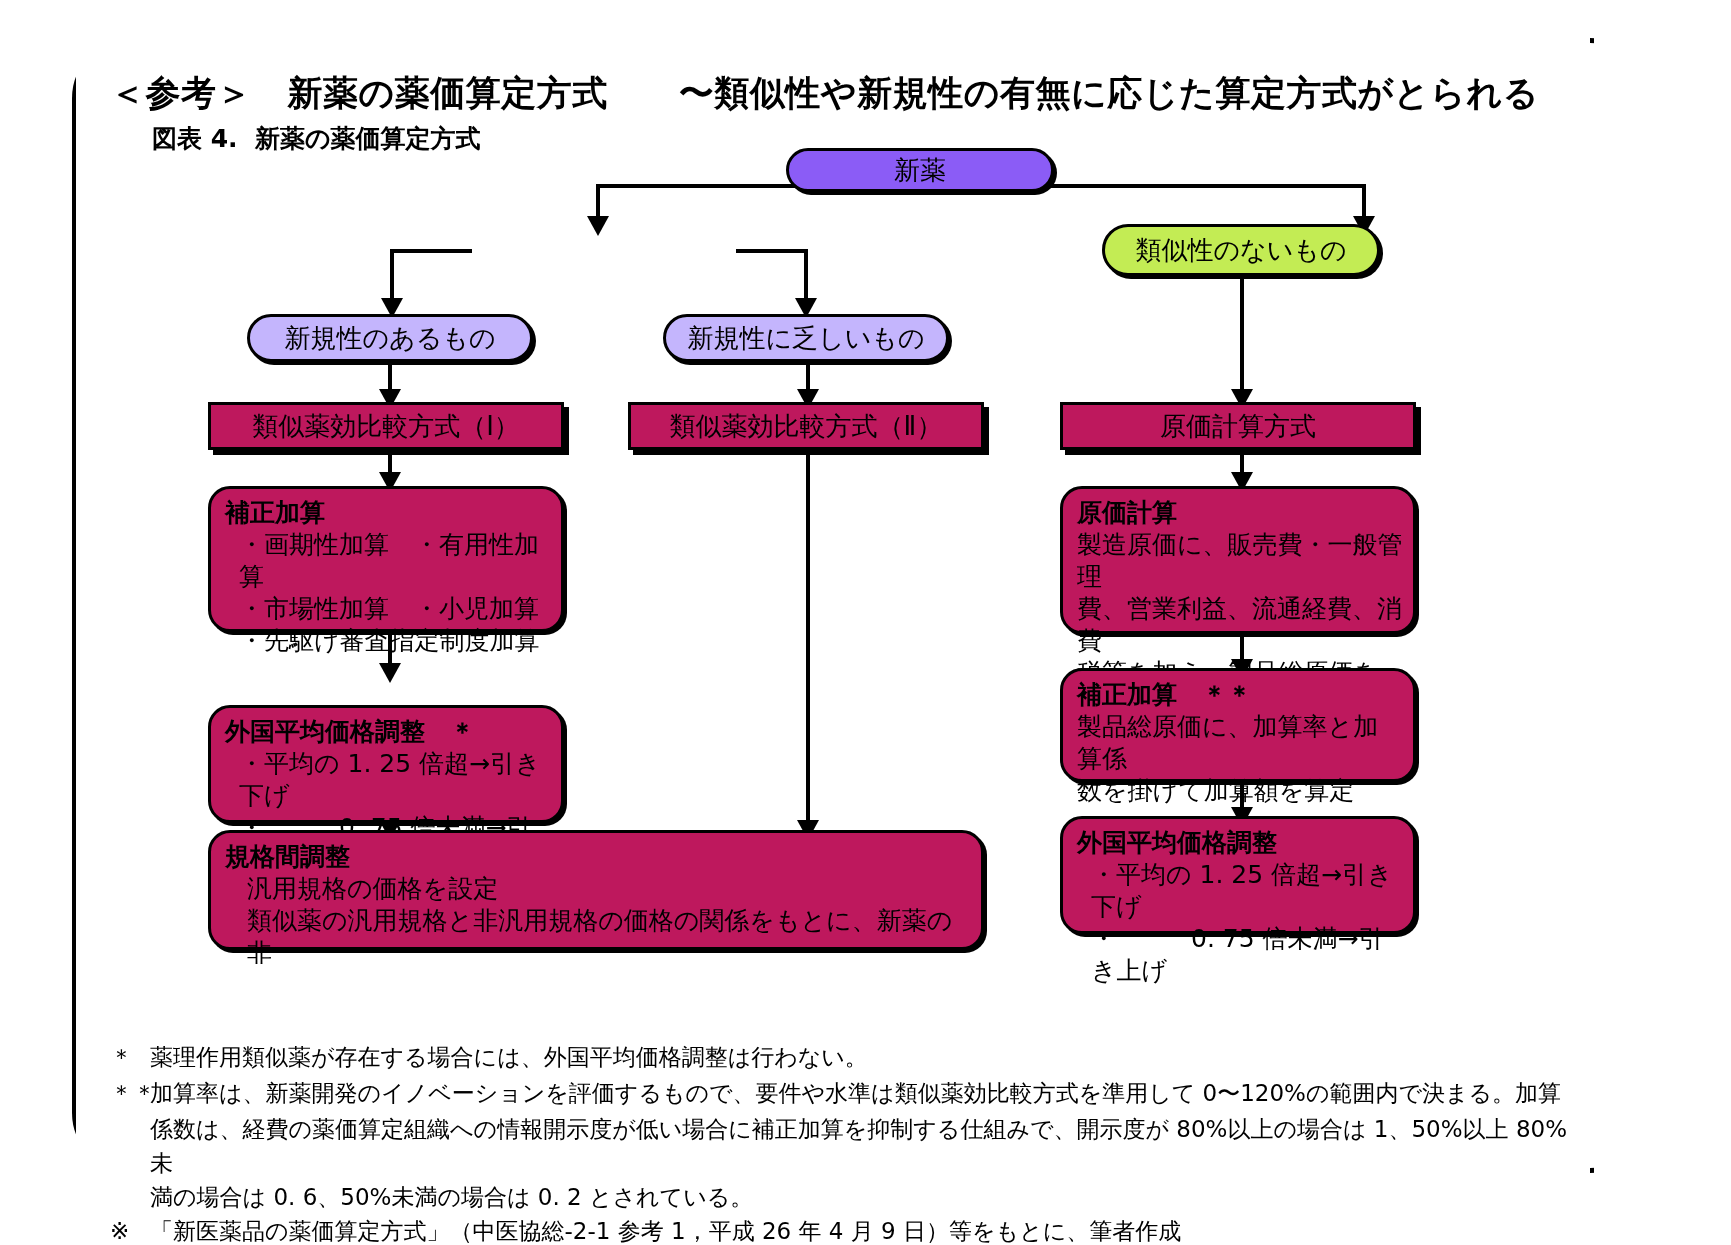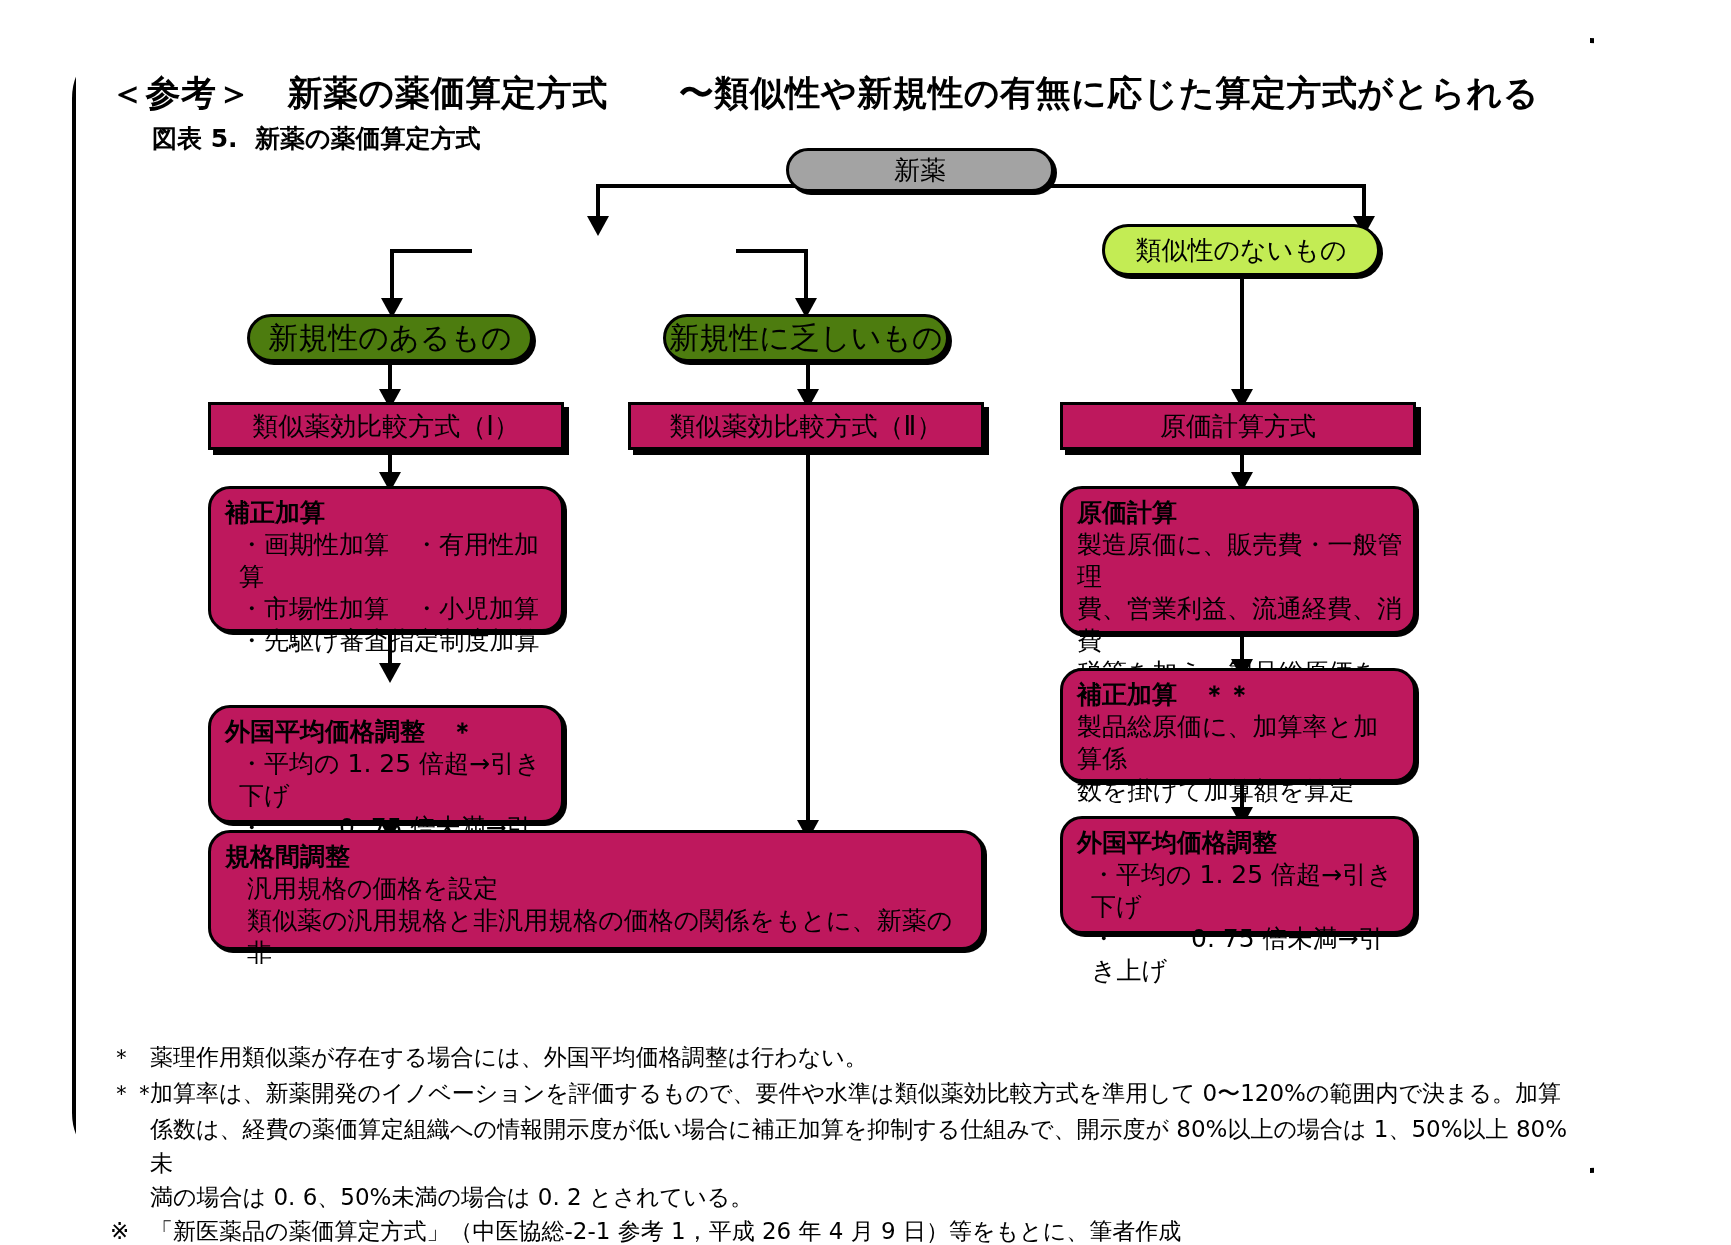--- a/index.html
+++ b/index.html
@@ -78,30 +78,30 @@
     align-items: center;
     justify-content: center;
     text-align: center;
     line-height: 1.25;
   }
   .pill {
     border-radius: 999px;
     box-shadow: 3px 3px 0 #000;
   }
   .n-newdrug {
-    background: #a3a3a3;
+    background: #8b5cf6;
     font-size: 26px;
   }
   .n-green {
     background: #c3ec54;
     font-size: 26px;
   }
   .n-cyan {
-    background: #4d7c0f;
-    font-size: 30px;
+    background: #c4b5fd;
+    font-size: 26px;
   }
   .n-yellow {
     background: #be185d;
     border: 3px solid #000;
     box-shadow: 5px 5px 0 #000;
     font-size: 26px;
     border-radius: 0;
   }
   
   .n-pink {
@@ -170,21 +170,21 @@
 <body>
 
 <div id="page">
 
   <div class="bracket bracket-left"></div>
   <div class="bracket-mask mask-left"></div>
   <div class="bracket bracket-right"></div>
   <div class="bracket-mask mask-right"></div>
 
   <div class="head-main">＜参考＞　新薬の薬価算定方式　　〜類似性や新規性の有無に応じた算定方式がとられる</div>
-  <div class="head-sub">図表 5.  新薬の薬価算定方式</div>
+  <div class="head-sub">図表 4.  新薬の薬価算定方式</div>
 
   <div class="ln vline" style="left:919px; top:186px; height:4px;"></div>
 
   <div class="ln hline" style="left:596px; top:184px; width:770px;"></div>
 
   <div class="ln vline" style="left:596px; top:184px; height:40px;"></div>
   <div class="arrow" style="left:587px; top:216px;"></div>
 
   <div class="ln vline" style="left:1362px; top:184px; height:40px;"></div>
   <div class="arrow" style="left:1353px; top:216px;"></div>

